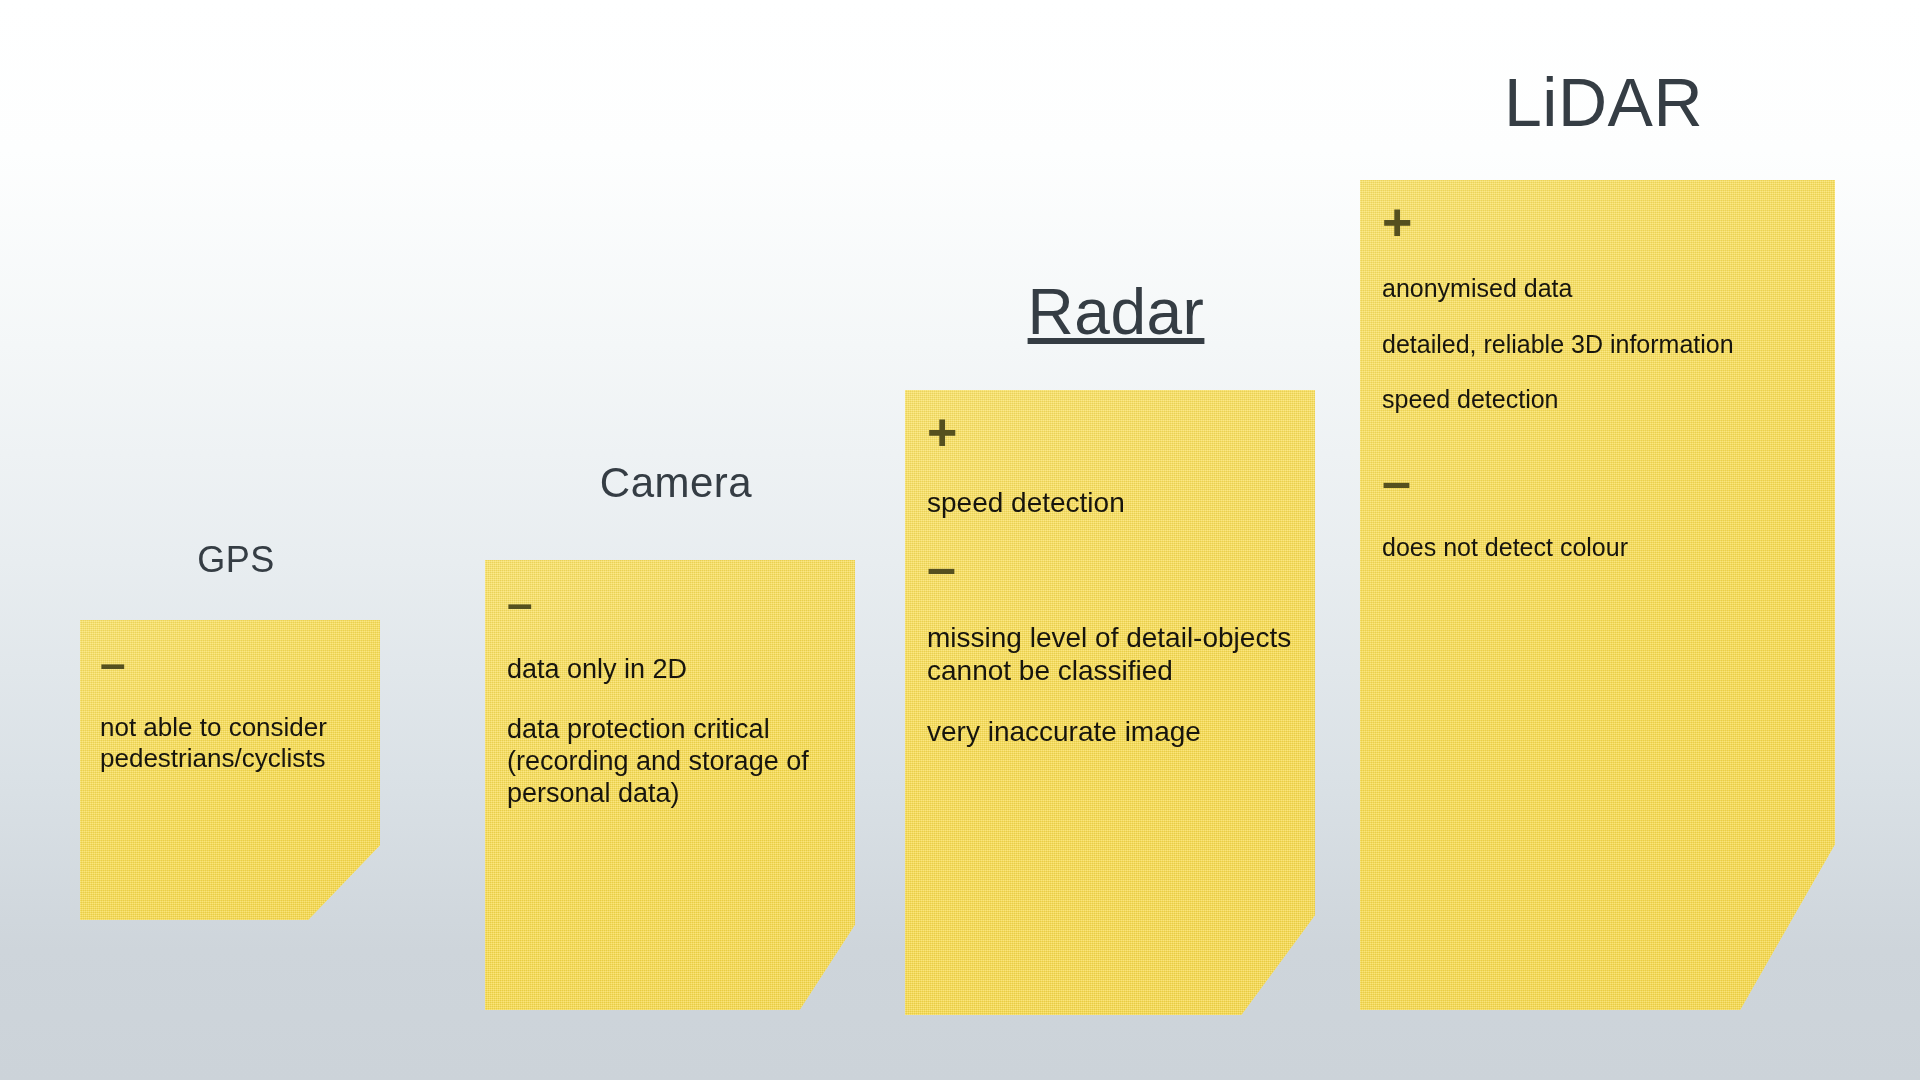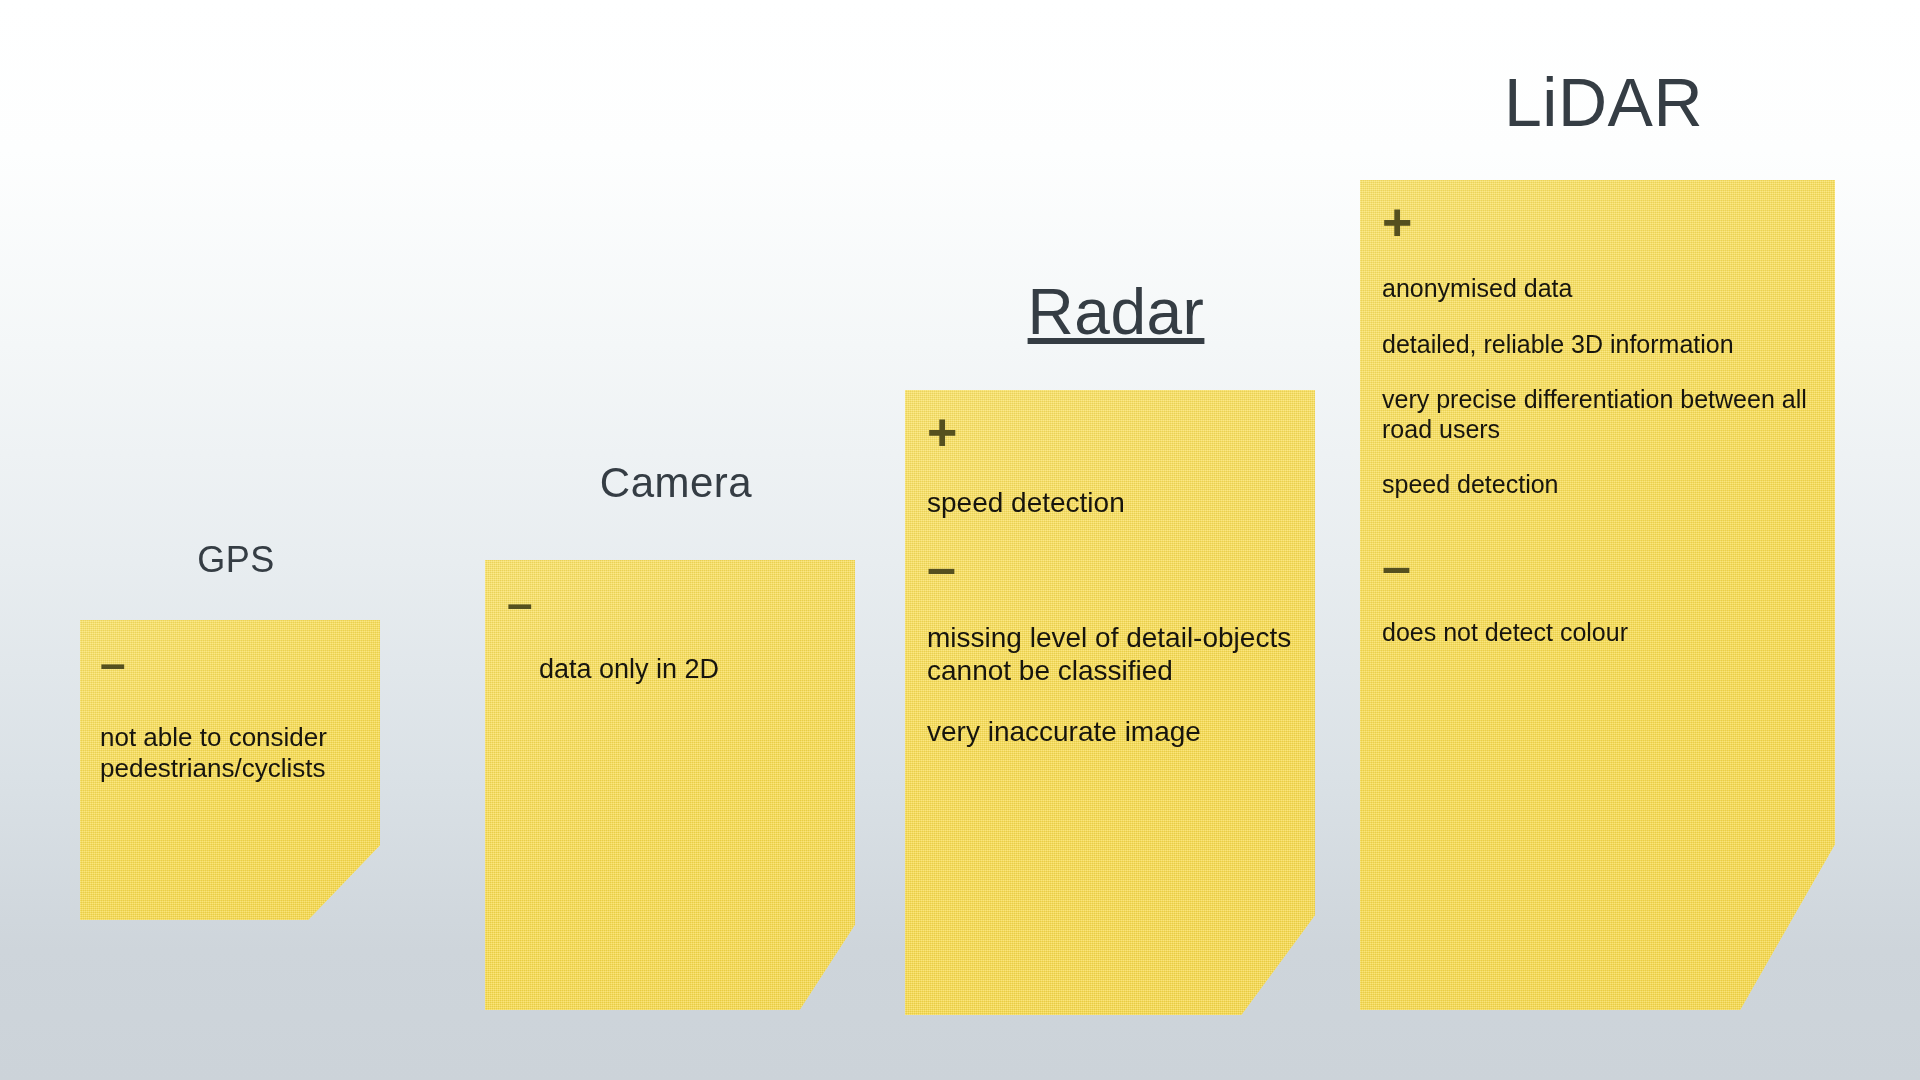--- a/index.html
+++ b/index.html
@@ -74,30 +74,30 @@
 
   
 
   
   #card-gps           { left:80px;  top:620px;  width:300px; }
   #card-gps .card-title { top:-78px; font-size:36px; }
   #card-gps .note     { top:0; left:0; width:300px; height:300px;
                         clip-path:polygon(0 0, 100% 0, 100% 75%, 76% 100%, 0 100%); }
   #card-gps .note-inner { padding:26px 0 0 20px; }
   #card-gps .sign     { font-size:46px; }
-  #card-gps .item     { font-size:26px; margin-top:36px; padding-right:8px; }
+  #card-gps .item     { font-size:26px; margin-top:26px; padding-right:8px; }
 
   
   #card-camera        { left:485px; top:560px; width:370px; }
   #card-camera .card-title { top:-98px; font-size:42px; }
   #card-camera .note  { top:0; left:0; width:370px; height:450px;
                         clip-path:polygon(0 0, 100% 0, 100% 81%, 85% 100%, 0 100%); }
   #card-camera .note-inner { padding:26px 0 0 22px; }
   #card-camera .sign  { font-size:46px; }
-  #card-camera .item  { font-size:27px; margin-top:28px; padding-right:14px;margin-left:32px; }
+  #card-camera .item  { font-size:27px; margin-top:28px; padding-right:14px; }
 
   
   #card-radar         { left:905px; top:390px; width:410px; }
   #card-radar .card-title { top:-110px; font-size:64px;text-decoration:underline; }
   #card-radar .note   { top:0; left:0; width:410px; height:625px;
                         clip-path:polygon(0 0, 100% 0, 100% 84%, 82% 100%, 0 100%); }
   #card-radar .note-inner { padding:22px 0 0 22px; }
   #card-radar .sign   { font-size:52px; }
   #card-radar .item   { font-size:28px; margin-top:28px; padding-right:16px; }
   #card-radar .sign.minus { margin-top:22px; }
@@ -126,20 +126,21 @@
       </div>
     </div>
   </div>
 
   <div class="card-group" id="card-camera">
     <div class="card-title">Camera</div>
     <div class="note">
       <div class="note-inner">
         <span class="sign minus">–</span>
         <div class="item">data only in 2D</div>
+        <div class="item">data protection critical (recording and storage of personal data)</div>
       </div>
     </div>
   </div>
 
   <div class="card-group" id="card-radar">
     <div class="card-title">Radar</div>
     <div class="note">
       <div class="note-inner">
         <span class="sign plus">+</span>
         <div class="item">speed detection</div>
@@ -150,21 +151,20 @@
     </div>
   </div>
 
   <div class="card-group" id="card-lidar">
     <div class="card-title">LiDAR</div>
     <div class="note">
       <div class="note-inner">
         <span class="sign plus">+</span>
         <div class="item">anonymised data</div>
         <div class="item">detailed, reliable 3D information</div>
-        <div class="item">very precise differentiation between all road users</div>
         <div class="item">speed detection</div>
         <span class="sign minus">–</span>
         <div class="item">does not detect colour</div>
       </div>
     </div>
   </div>
 
 </div>
 
 </body></html>

